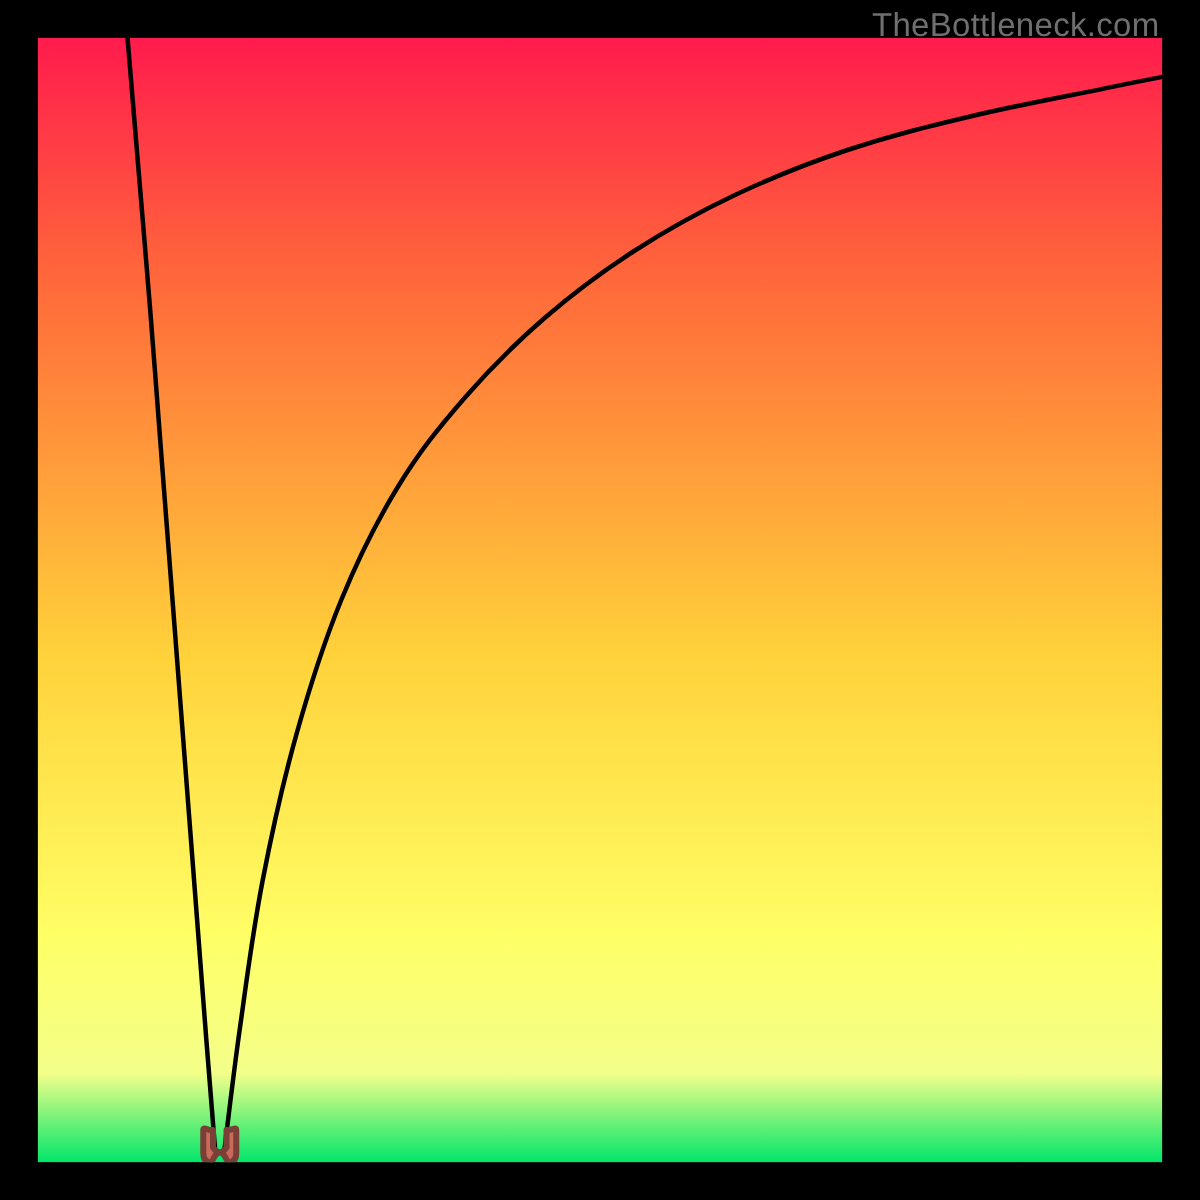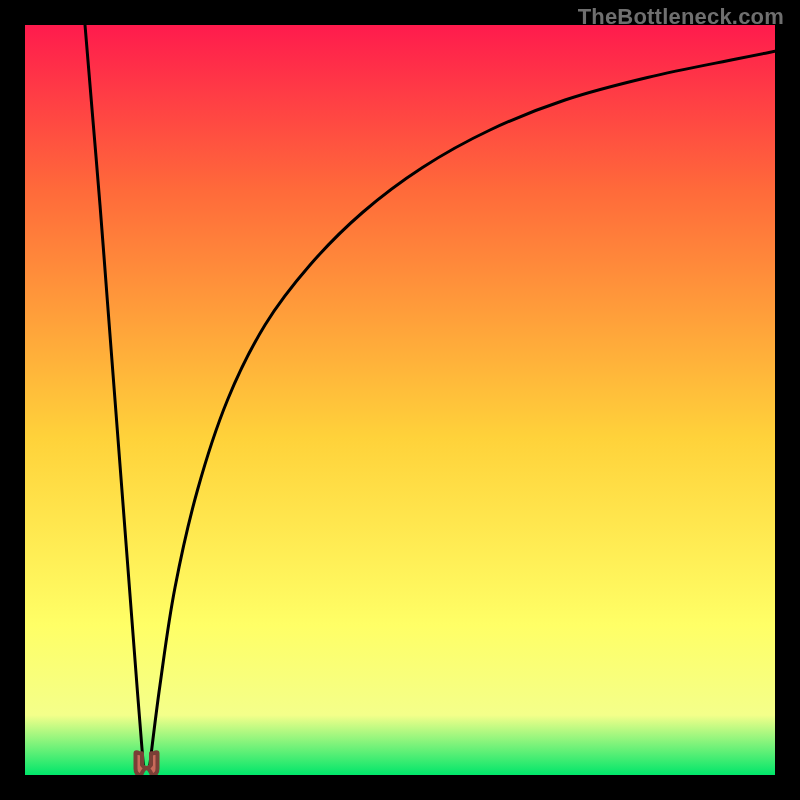--- a/index.html
+++ b/index.html
@@ -23,23 +23,23 @@
     position: absolute;
     left: 25px;
     top: 25px;
     width: 750px;
     height: 750px;
     overflow: hidden;
   }
   .watermark {
     position: absolute;
     top: 4px;
-    right: 16px;
+    right: 27px;
     font-size: 22px;
-    font-weight: 700;
+    font-weight: 400;
     color: #6f6f6f;
     letter-spacing: 0.2px;
     user-select: none;
   }
   svg { display: block; }
 </style>
 </head>
 <body>
 
 <div class="frame">

